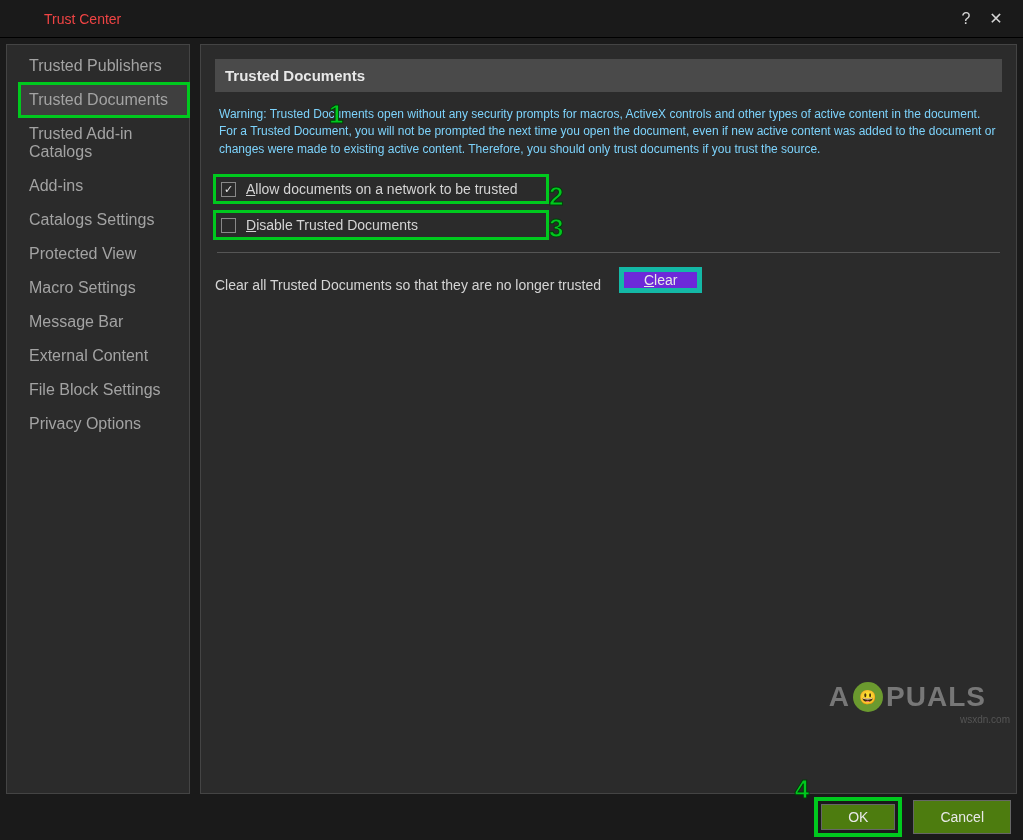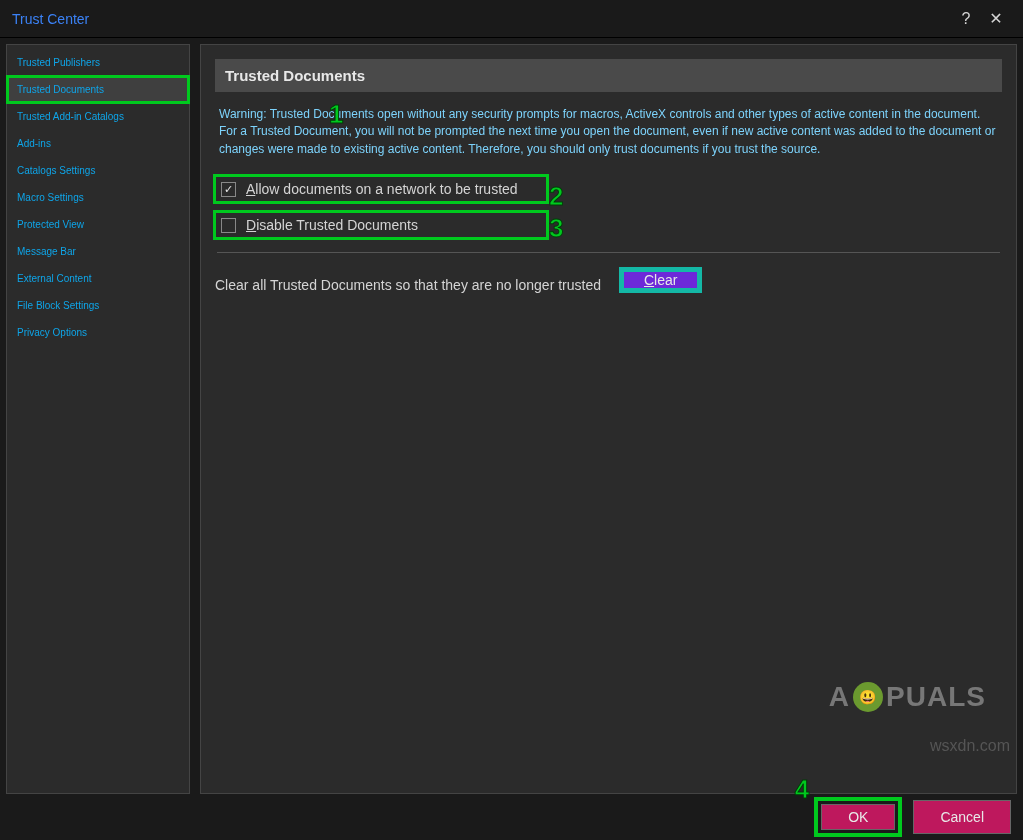--- a/index.html
+++ b/index.html
@@ -1,70 +1,70 @@
 <!DOCTYPE html>
 <html><head>
 <meta charset="utf-8">
 <style>
 * { margin: 0; padding: 0; box-sizing: border-box; font-family: "Segoe UI", Arial, sans-serif; }
 body { background: #1a1a1a; width: 1023px; height: 840px; overflow: hidden; color: #d4d4d4; font-size: 14px; }
 
 .titlebar { height: 38px; display: flex; align-items: center; padding: 0 12px; background: #1a1a1a; border-bottom: 1px solid #000; }
-.titlebar .title { flex: 1; color: #3b82f6; font-size: 14px; }
+.titlebar .title { flex: 1; color: #ef4444; font-size: 14px; margin-left: 32px; }
 .titlebar .help-icon { width: 30px; text-align: center; color: #d4d4d4; font-size: 16px; cursor: pointer; }
 .titlebar .close-icon { width: 30px; text-align: center; color: #d4d4d4; font-size: 16px; cursor: pointer; }
 
 .dialog-body { display: flex; height: 762px; padding: 6px; gap: 10px; }
 
 .sidebar { width: 184px; border: 1px solid #444; background: #2b2b2b; padding-top: 4px; }
-.sidebar-item { padding: 8px 10px; color: #0ea5e9; cursor: pointer; font-size: 10px; }
+.sidebar-item { padding: 8px 10px; color: #a3a3a3; cursor: pointer; font-size: 16px; margin-left: 12px; }
 .sidebar-item.selected { background: #3f3f3f; outline: 3px solid #00c91e; outline-offset: -2px; }
 
 .content { flex: 1; border: 1px solid #444; background: #2b2b2b; padding: 14px; position: relative; }
 
 .section-header { background: #4a4a4a; padding: 8px 10px; color: #e8e8e8; font-weight: 600; font-size: 15px; margin-bottom: 14px; }
 .warning-text { color: #7dd3fc; font-size: 12px; line-height: 1.45; padding: 0 4px 8px 4px; }
 
 .checkbox-row { display: flex; align-items: center; gap: 10px; padding: 5px 6px; margin: 10px 0; font-size: 14px; outline: 3px solid #00c91e; outline-offset: -1px; width: 332px; }
 .checkbox { width: 15px; height: 15px; border: 1px solid #888; background: #2b2b2b; display: inline-flex; align-items: center; justify-content: center; font-size: 11px; color: #e8e8e8; line-height: 1; }
 .checkbox.checked::before { content: "✓"; }
 
 .divider { height: 1px; background: #555; margin: 14px 2px; }
 
 .clear-row { display: flex; align-items: flex-end; gap: 18px; font-size: 14px; }
 .btn { background: #6d28d9; border: 5px solid #14b8a6; padding: 0 20px; color: #e8e8e8; cursor: pointer; font-size: 14px; }
 
 .button-bar { position: absolute; right: 8px; bottom: 0; display: flex; gap: 14px; padding: 6px 4px; }
-.btn-main { background: #be185d; border: 1px solid #666; padding: 4px 26px; color: #e8e8e8; cursor: pointer; font-size: 14px; }
+.btn-main { background: #4d7c0f; border: 1px solid #666; padding: 4px 26px; color: #e8e8e8; cursor: pointer; font-size: 14px; }
 .ok-wrap { outline: 4px solid #00c91e; outline-offset: -1px; padding: 4px; }
 
 .annot { position: absolute; font-weight: 900; font-size: 26px; color: #00c91e; -webkit-text-stroke: 1px #003d08; pointer-events: none; }
 .watermark { position: absolute; right: 30px; bottom: 80px; font-size: 28px; font-weight: 700; color: #777; letter-spacing: 1px; display: flex; align-items: center; gap: 2px; pointer-events: none; }
 .watermark .logo-circle { width: 30px; height: 30px; border-radius: 50%; background: #6b9a2f; display: inline-flex; align-items: center; justify-content: center; color: #3a2a1a; font-size: 14px; margin: 0 1px; }
-.wsx { position: absolute; right: 6px; bottom: 38px; font-size: 16px; color: #555; pointer-events: none; }
+.wsx { position: absolute; right: 6px; bottom: 68px; font-size: 10px; color: #555; pointer-events: none; }
 </style>
 </head>
 <body>
 
 <div class="titlebar">
   <span class="title">Trust Center</span>
   <span class="help-icon">?</span>
   <span class="close-icon">✕</span>
 </div>
 
 <div class="dialog-body">
 
   <div class="sidebar">
     <div class="sidebar-item"><span>Trusted Publishers</span></div>
     <div class="sidebar-item selected"><span>Trusted Documents</span></div>
     <div class="sidebar-item"><span>Trusted Add-in Catalogs</span></div>
     <div class="sidebar-item"><span>Add-ins</span></div>
     <div class="sidebar-item"><span>Catalogs Settings</span></div>
+    <div class="sidebar-item"><span>Protected View</span></div>
     <div class="sidebar-item"><span>Macro Settings</span></div>
-    <div class="sidebar-item"><span>Protected View</span></div>
     <div class="sidebar-item"><span>Message Bar</span></div>
     <div class="sidebar-item"><span>External Content</span></div>
     <div class="sidebar-item"><span>File Block Settings</span></div>
     <div class="sidebar-item"><span>Privacy Options</span></div>
   </div>
 
   <div class="content">
 
     <div class="section-header">Trusted Documents</div>
 

